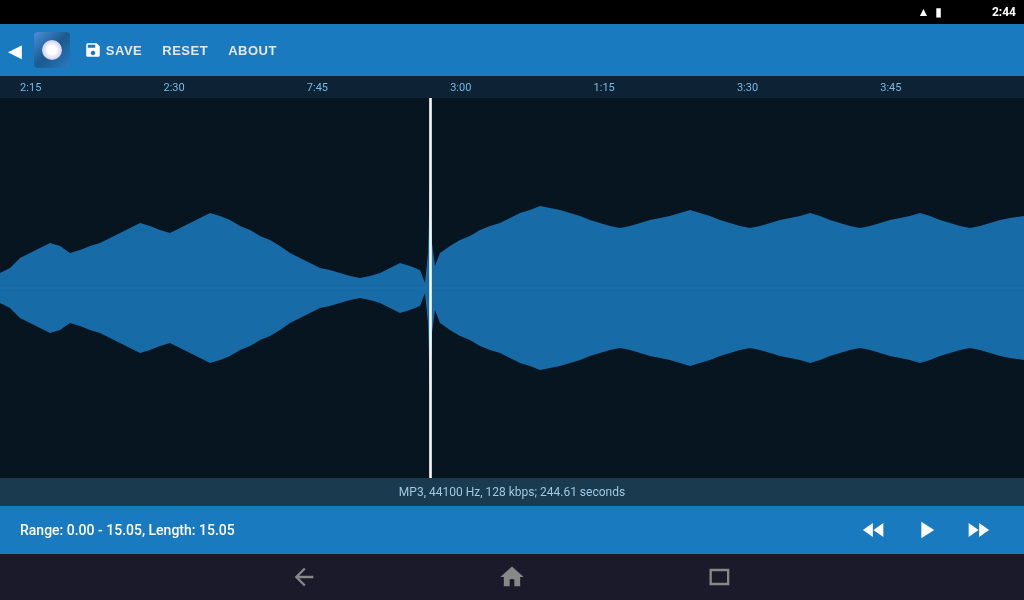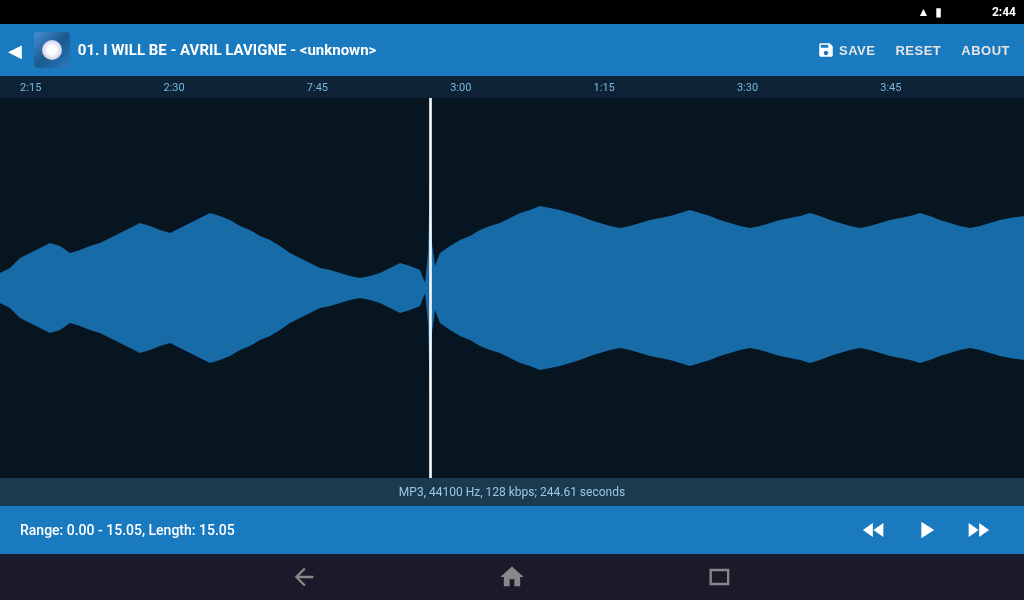--- a/index.html
+++ b/index.html
@@ -206,21 +206,20 @@
 </div>
 
 <div id="toolbar">
 
   <div style="color:#fff;font-size:18px;cursor:pointer;margin-right:4px;">◀</div>
 
   <div id="album-art">
     <div id="album-art-inner"></div>
   </div>
 
-  <span id="song-title">01. I WILL BE - AVRIL LAVIGNE - &lt;unknown&gt;</span>
 
   <button class="toolbar-btn">
     <svg viewBox="0 0 24 24">
       <path d="M17 3H5c-1.1 0-2 .9-2 2v14c0 1.1.9 2 2 2h14c1.1 0 2-.9 2-2V7l-4-4zm-5 16c-1.66 0-3-1.34-3-3s1.34-3 3-3 3 1.34 3 3-1.34 3-3 3zm3-10H5V5h10v4z"></path>
     </svg>
     <span>SAVE</span>
   </button>
 
   <button class="toolbar-btn">
     <span>RESET</span>

